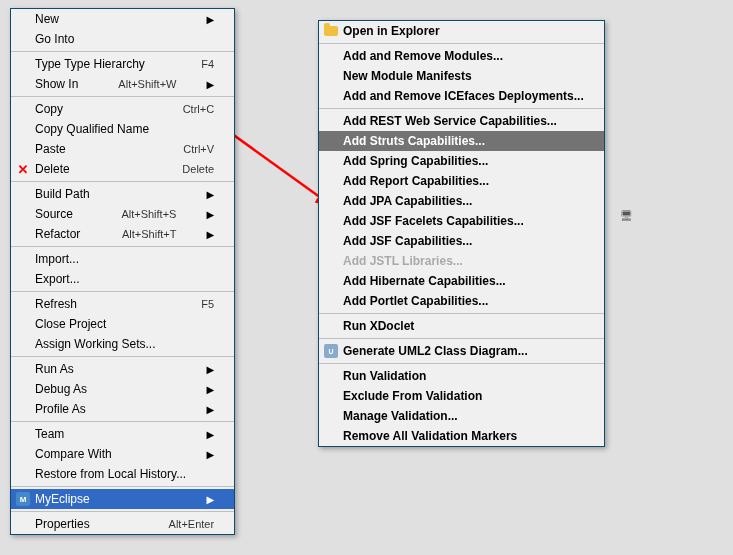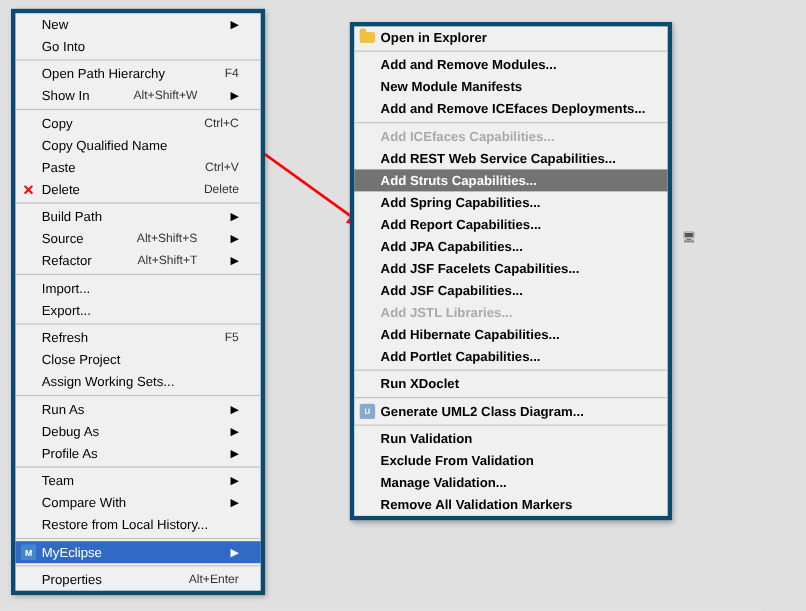--- a/index.html
+++ b/index.html
@@ -50,21 +50,21 @@
       position: absolute;
       top: 0; left: 0; right: 0; bottom: 0;
       pointer-events: none;
       z-index: 5;
     }
 
     
     .context-menu {
       position: absolute;
       background: #f0f0f0;
-      border: 4px solid #0c4a6e;
+      border: 1px solid #0c4a6e;
       box-shadow: 2px 2px 5px rgba(0,0,0,0.3);
       min-width: 210px;
       z-index: 10;
     }
 
     .menu-item {
       padding: 3px 20px 3px 24px;
       cursor: pointer;
       white-space: nowrap;
       color: #000;
@@ -217,21 +217,21 @@
 <div class="context-menu primary-menu" id="primary-menu">
 <div class="menu-item">
       <span class="menu-item-label">New</span>
       <span class="menu-arrow">▶</span>
     </div>
     <div class="menu-item">
       <span class="menu-item-label">Go Into</span>
     </div>
     <div class="menu-separator"></div>
     <div class="menu-item">
-      <span class="menu-item-label">Open Path Hierarchy</span>
+      <span class="menu-item-label">Type Type Hierarchy</span>
       <span class="menu-shortcut">F4</span>
     </div>
     <div class="menu-item">
       <span class="menu-item-label">Show In</span>
       <span class="menu-shortcut">Alt+Shift+W</span>
       <span class="menu-arrow">▶</span>
     </div>
     <div class="menu-separator"></div>
     <div class="menu-item">
       <span class="menu-item-label">Copy</span>
@@ -335,23 +335,20 @@
     <div class="menu-item">
       <span class="menu-item-label">Add and Remove Modules...</span>
     </div>
     <div class="menu-item">
       <span class="menu-item-label">New Module Manifests</span>
     </div>
     <div class="menu-item">
       <span class="menu-item-label">Add and Remove ICEfaces Deployments...</span>
     </div>
     <div class="menu-separator"></div>
-    <div class="menu-item disabled">
-      <span class="menu-item-label">Add ICEfaces Capabilities...</span>
-    </div>
     <div class="menu-item">
       <span class="menu-item-label">Add REST Web Service Capabilities...</span>
     </div>
     <div class="menu-item highlighted">
       <span class="menu-item-label">Add Struts Capabilities...</span>
     </div>
     <div class="menu-item">
       <span class="menu-item-label">Add Spring Capabilities...</span>
     </div>
     <div class="menu-item">

